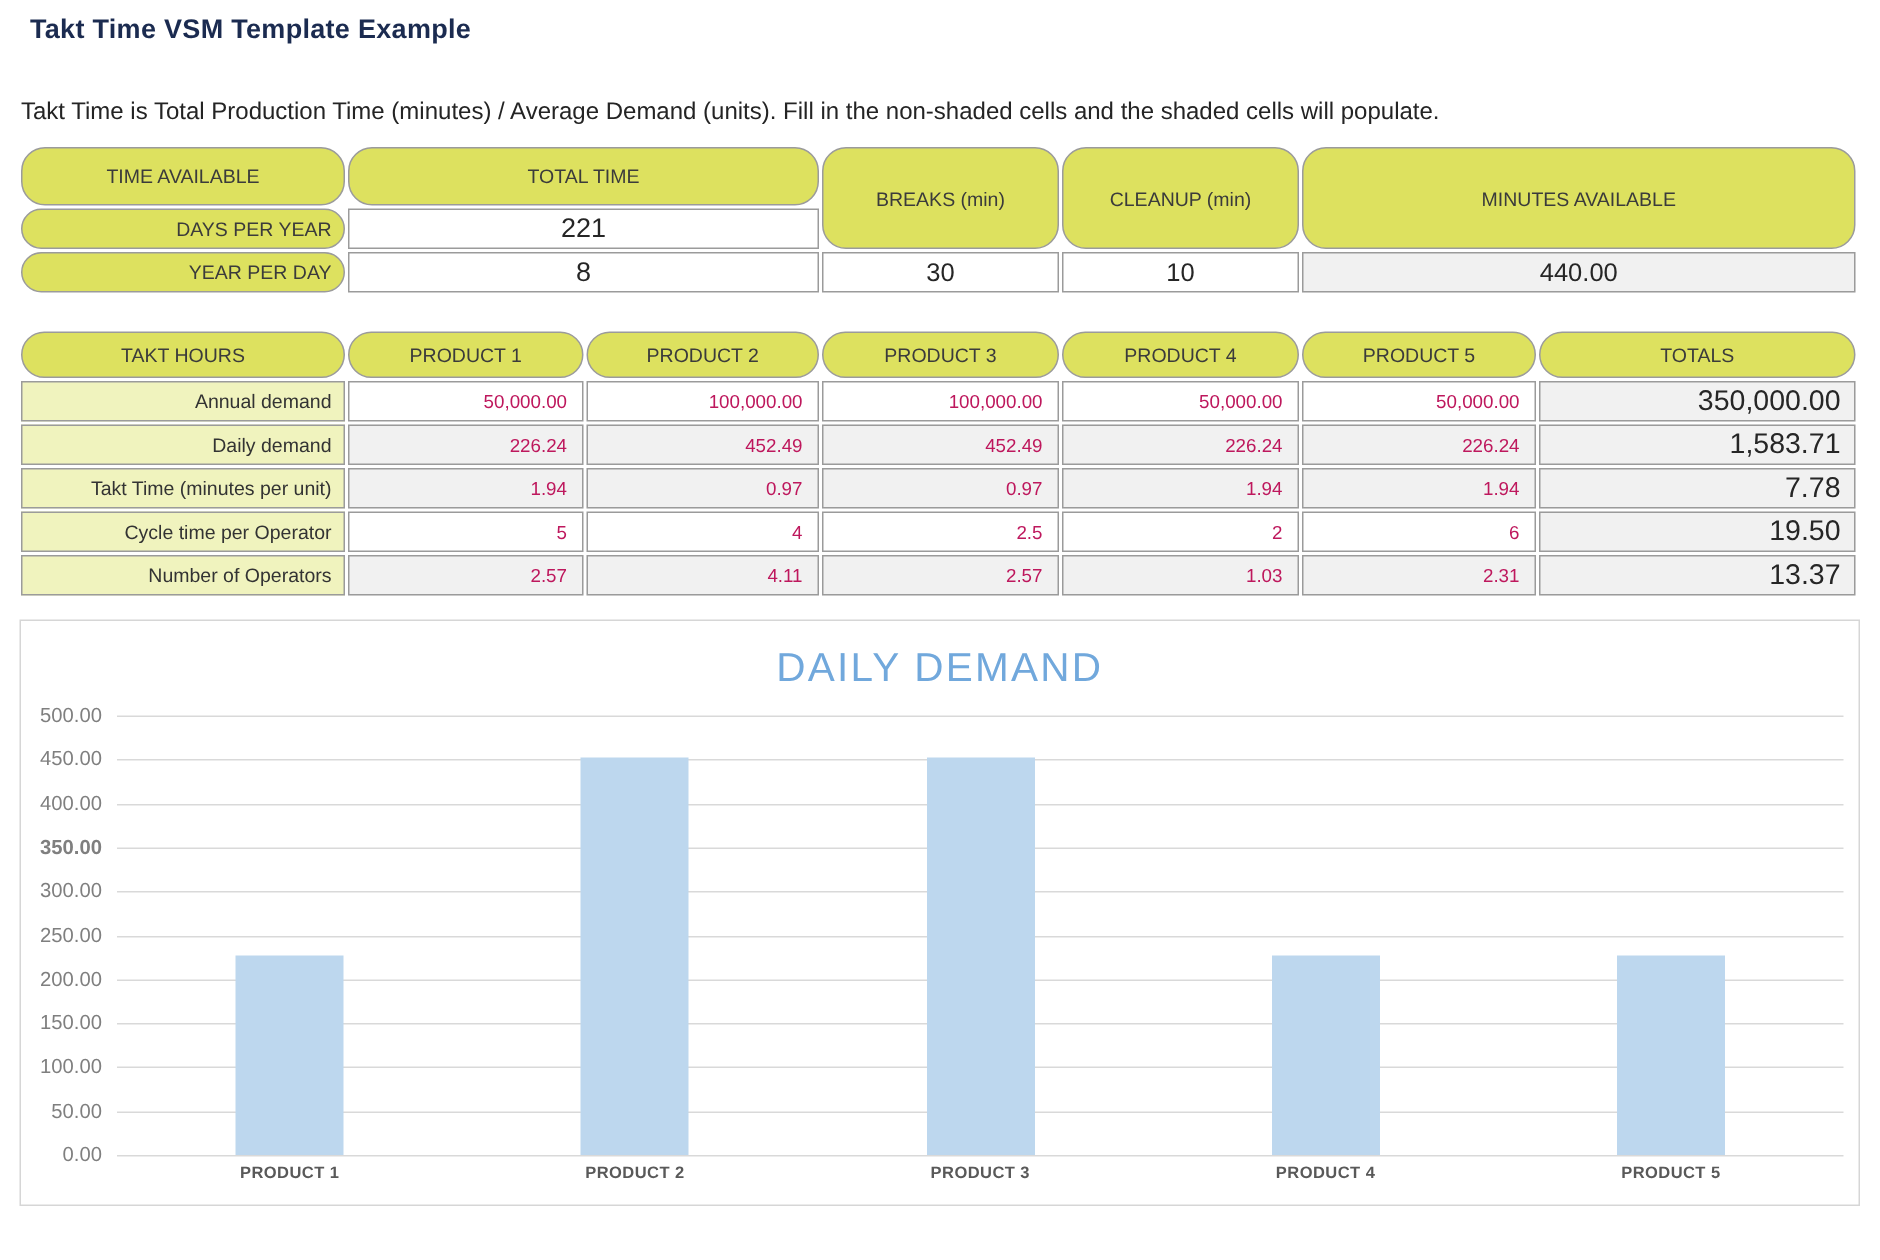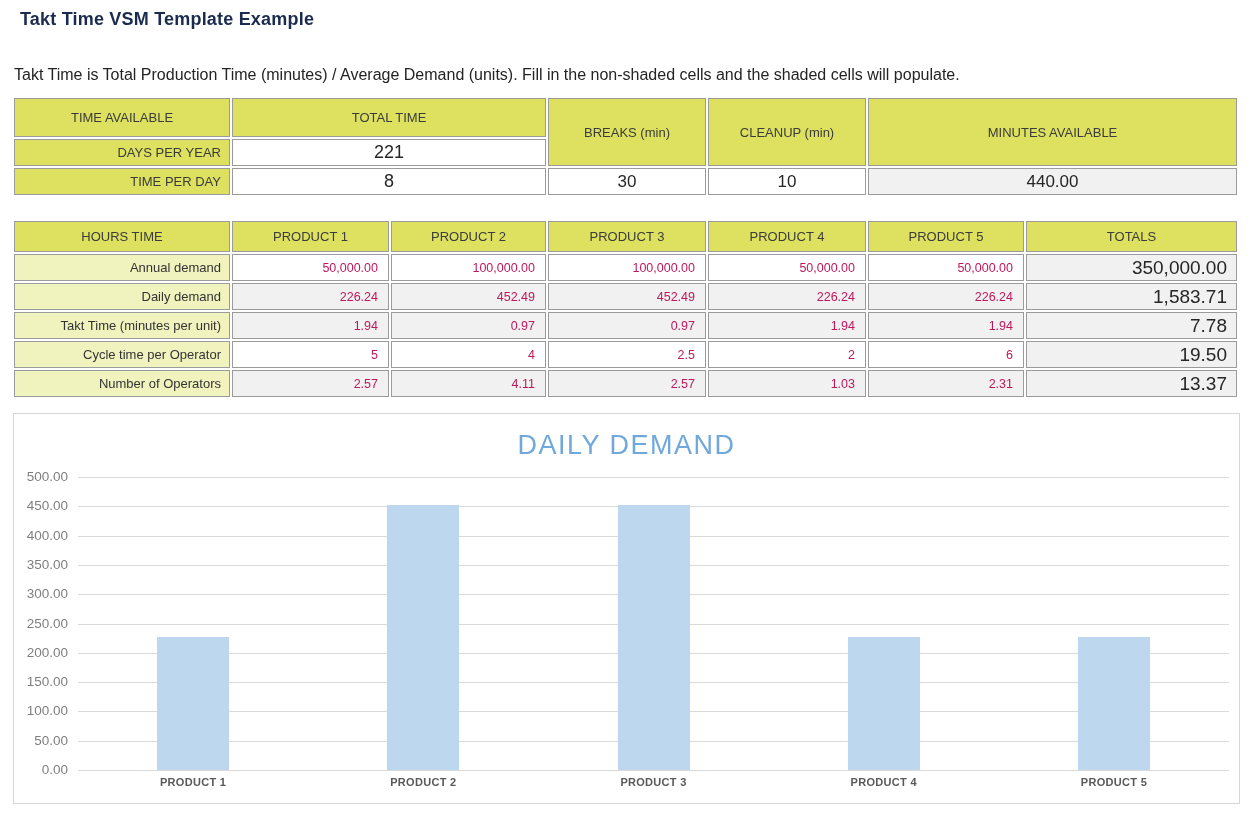--- a/index.html
+++ b/index.html
@@ -41,20 +41,21 @@
     vertical-align: middle;
   }
   .time-table { margin-top: 12px; }
   .takt-table { margin-top: 22px; }
 
   .green {
     background: #DDE15F;
     text-align: center;
     font-size: 13px;
     color: #3b3b3b;
+    border-radius: 16px;
   }
   .green.right { text-align: right; padding-right: 8px; }
   .pale {
     background: #F0F3BE;
     text-align: right;
     padding-right: 8px;
     font-size: 13px;
     color: #333333;
   }
   .white { background: #ffffff; }
@@ -145,42 +146,42 @@
       <td class="green">TOTAL TIME</td>
       <td class="green" rowspan="2">BREAKS (min)</td>
       <td class="green" rowspan="2">CLEANUP (min)</td>
       <td class="green" rowspan="2">MINUTES AVAILABLE</td>
     </tr>
     <tr class="tt-r">
       <td class="green right">DAYS PER YEAR</td>
       <td class="white big-val">221</td>
     </tr>
     <tr class="tt-r">
-      <td class="green right">TIME PER DAY</td>
+      <td class="green right">YEAR PER DAY</td>
       <td class="white big-val">8</td>
       <td class="white big-val" style="font-size:17px">30</td>
       <td class="white big-val" style="font-size:17px">10</td>
       <td class="shaded big-val" style="font-size:17px">440.00</td>
     </tr>
   </tbody>
     </table>
 
   <table class="takt-table">
     <colgroup>
       <col style="width:216px">
         <col style="width:157px">
         <col style="width:155px">
         <col style="width:158px">
       <col style="width:158px">
         <col style="width:156px">
         <col style="width:211px">
     </colgroup>
     <tbody>
         <tr class="kt-h">
-      <td class="green">HOURS TIME</td>
+      <td class="green">TAKT HOURS</td>
       <td class="green">PRODUCT 1</td>
       <td class="green">PRODUCT 2</td>
       <td class="green">PRODUCT 3</td>
       <td class="green">PRODUCT 4</td>
       <td class="green">PRODUCT 5</td>
       <td class="green">TOTALS</td>
     </tr>
     </tbody>
       <tbody>
         <tr class="tt-r">
@@ -231,21 +232,21 @@
       </tbody>
   </table>
 
   <div class="chart">
     <div class="chart-title">DAILY DEMAND</div>
     <div class="chart-body">
       <div class="y-axis">
           <div class="ytick" style="top: calc(0% - 8px);">500.00</div>
           <div class="ytick" style="top: calc(10% - 8px);">450.00</div>
           <div class="ytick" style="top: calc(20% - 8px);">400.00</div>
-          <div class="ytick" style="top: calc(30% - 8px);">350.00</div>
+          <div class="ytick" style="top: calc(30% - 8px); font-weight: bold;">350.00</div>
           <div class="ytick" style="top: calc(40% - 8px);">300.00</div>
           <div class="ytick" style="top: calc(50% - 8px);">250.00</div>
           <div class="ytick" style="top: calc(60% - 8px);">200.00</div>
           <div class="ytick" style="top: calc(70% - 8px);">150.00</div>
           <div class="ytick" style="top: calc(80% - 8px);">100.00</div>
           <div class="ytick" style="top: calc(90% - 8px);">50.00</div>
           <div class="ytick" style="top: calc(100% - 8px);">0.00</div>
         </div>
       <div class="plot">
         <div>

